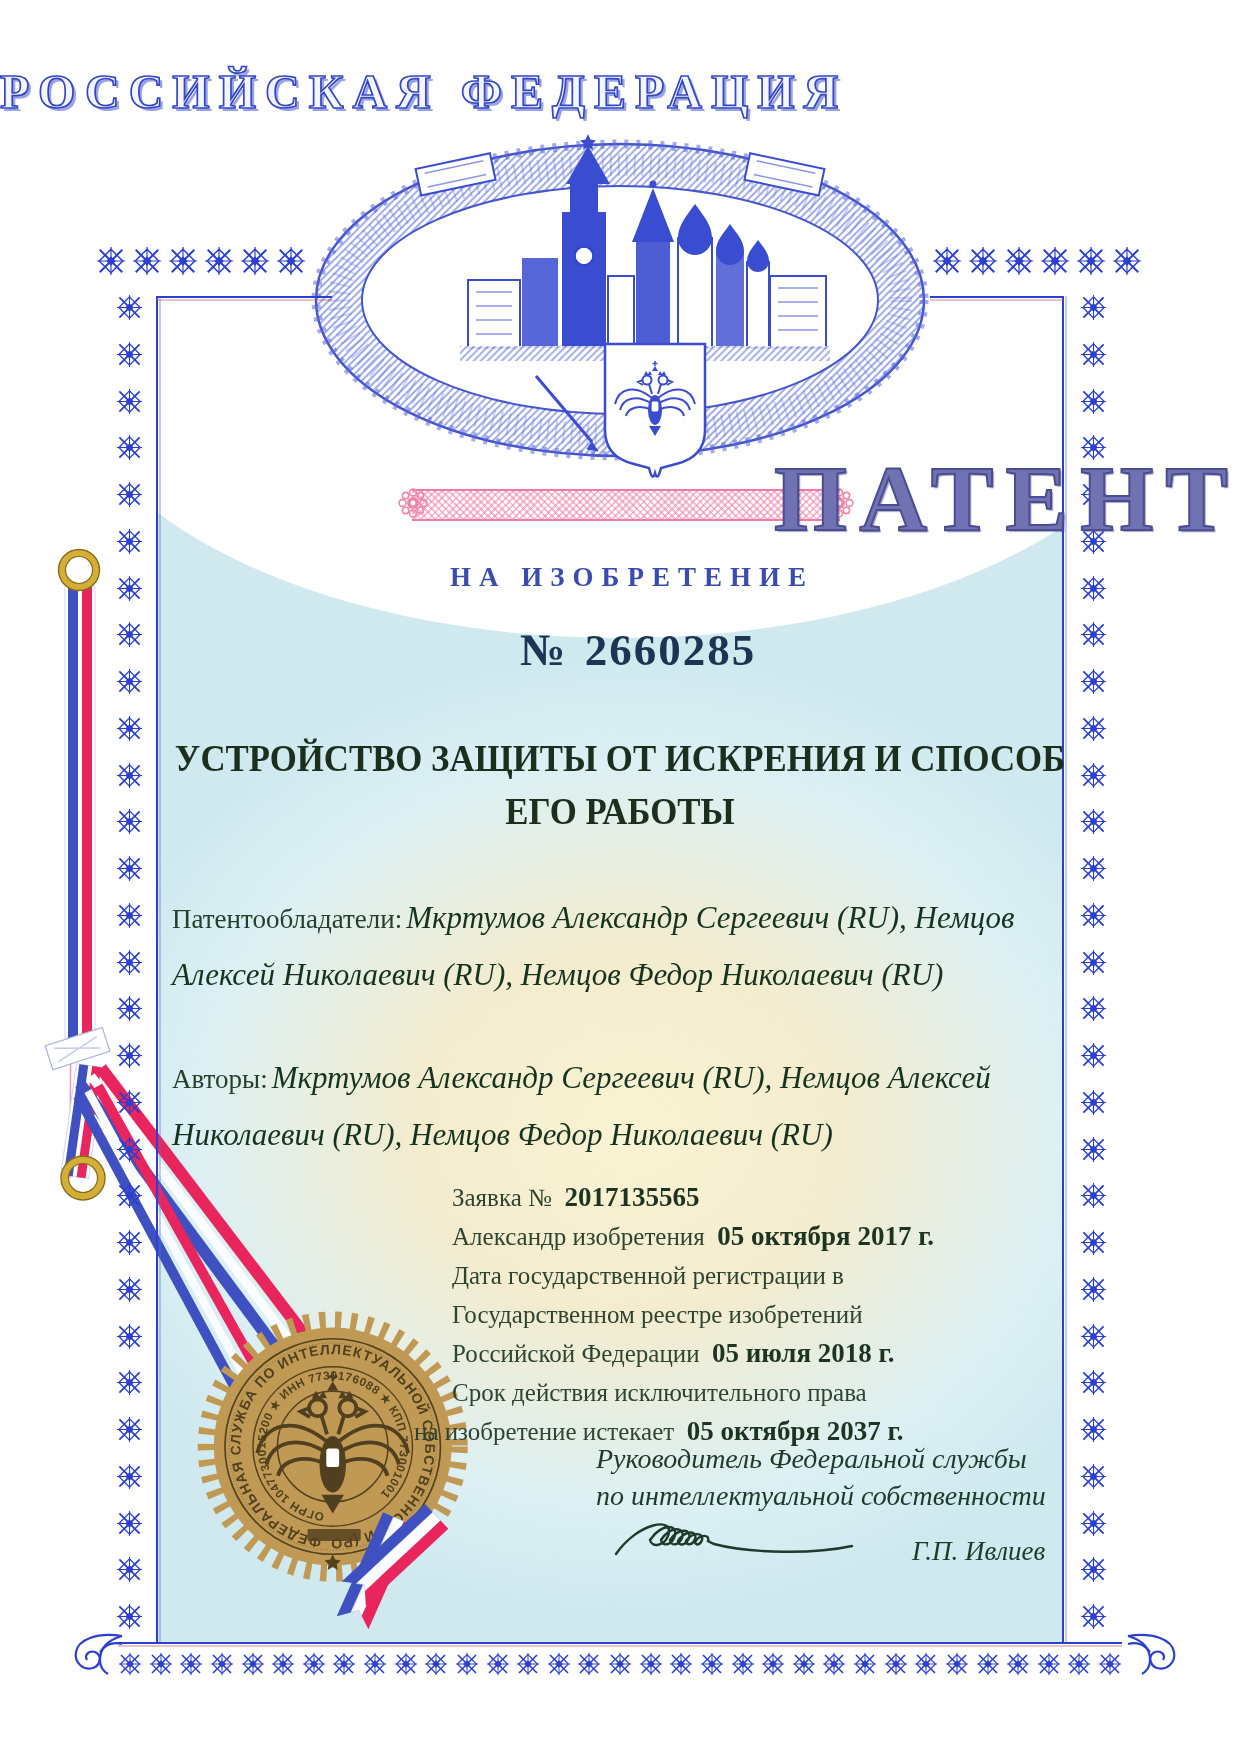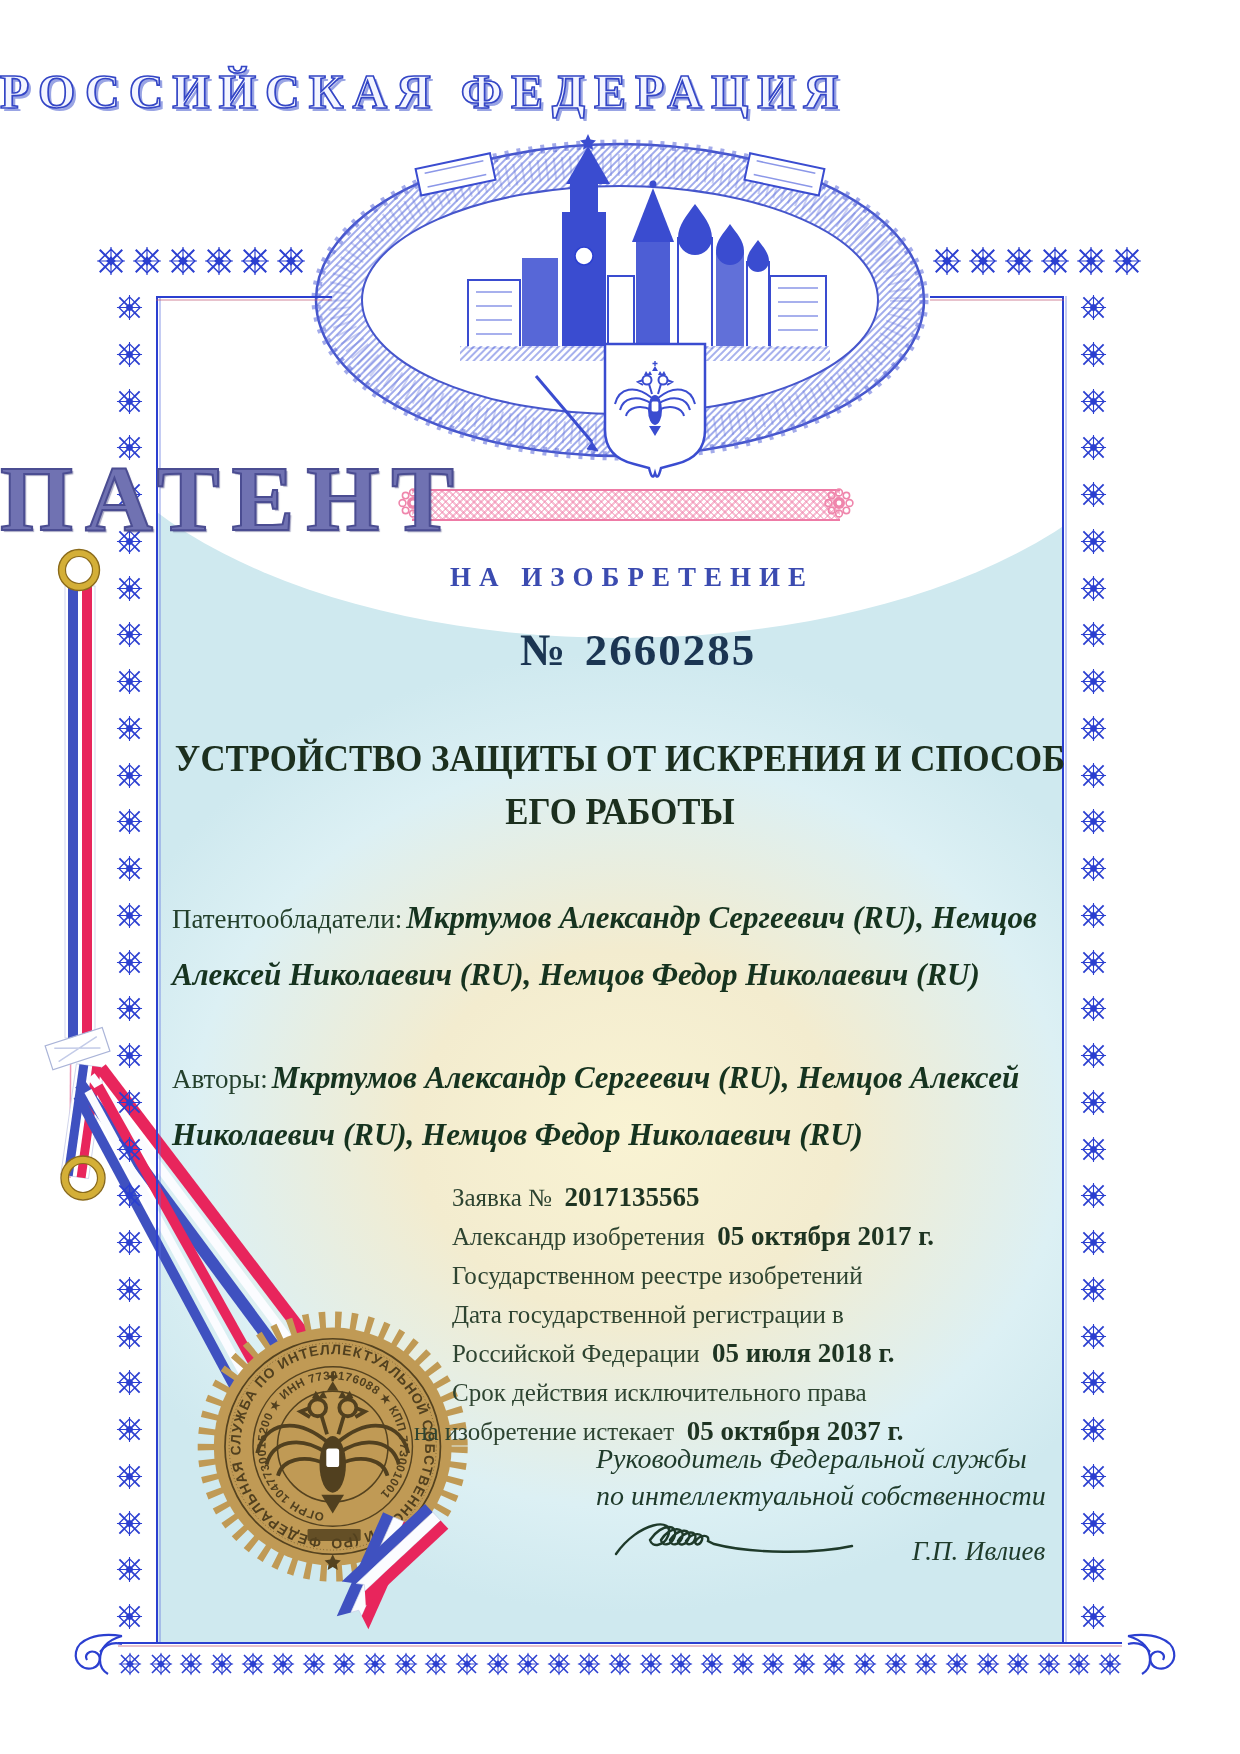--- a/index.html
+++ b/index.html
@@ -28,37 +28,37 @@
     font-size:48px;font-weight:bold;letter-spacing:9px;color:#f3f5ff;
     -webkit-text-stroke:1.7px #3446c6;text-shadow:3px 3px 0 rgba(70,90,205,.55);}
 
   
   .band{left:412px;top:489px;width:428px;height:28px;z-index:4;
     border-top:2px solid #ee7ba6;border-bottom:2px solid #ee7ba6;
     background:
       repeating-linear-gradient(45deg, rgba(240,130,170,.5) 0 2px, rgba(255,255,255,0) 2px 5px),
       repeating-linear-gradient(-45deg, rgba(240,130,170,.5) 0 2px, rgba(255,255,255,0) 2px 5px);}
   .rosette{z-index:5;width:30px;height:30px;}
-  .patent-word{left:0;top:444px;width:100%;text-align:left;z-index:6;
+  .patent-word{left:0;top:444px;width:100%;text-align:right;z-index:6;
     font-size:94px;font-weight:bold;letter-spacing:12px;color:#7072b2;
     -webkit-text-stroke:2px #4b4d92;text-shadow:2px 2px 1px rgba(60,60,120,.45);}
   .subtype{left:12px;top:562px;width:100%;text-align:center;z-index:6;
     font-size:27px;font-weight:bold;letter-spacing:8px;color:#3b4bb0;}
   .number-row{left:18px;top:624px;width:100%;text-align:center;z-index:6;
     font-size:45px;font-weight:bold;color:#1b3552;letter-spacing:2px;}
   .number-row .num{margin-left:18px;}
 
   
   .title{left:120px;top:732px;width:1000px;text-align:center;z-index:6;
     font-size:37px;font-weight:bold;color:#1c2f1e;line-height:53px;transform:scaleX(.94);}
 
   
   .para{z-index:6;line-height:52px;color:#24402c;}
   .para .lbl{font-size:27px;}
-  .para .names{font-size:31px;font-weight:bold;font-style:italic;color:#16331f;}
+  .para .names{font-size:31px;font-weight:normal;font-style:italic;color:#16331f;}
 
   .details{left:452px;top:1178px;width:560px;z-index:6;font-size:25px;color:#2e4431;line-height:39px;}
   .details b{font-size:27px;color:#1e3422;}
   .details .shift{margin-left:-38px;}
 
   .office{left:596px;top:1440px;width:470px;z-index:6;font-style:italic;font-size:28px;
     color:#1e3a2a;line-height:37px;}
   .signer{left:912px;top:1536px;z-index:6;font-style:italic;font-size:27px;color:#1e3a2a;}
 
   svg{display:block;}
@@ -548,22 +548,22 @@
   </div>
 
   <div class="abs para" style="left:172px;top:1052px;width:880px;">
     <span class="lbl">Авторы:</span>
     <span class="names">Мкртумов Александр Сергеевич (RU), Немцов Алексей Николаевич (RU), Немцов Федор Николаевич (RU)</span>
   </div>
 
   <div class="abs details">
     <div><span>Заявка №</span>&nbsp; <b>2017135565</b></div>
     <div><span>Александр изобретения</span>&nbsp; <b>05 октября 2017 г.</b></div>
+    <div>Дата государственной регистрации в</div>
     <div>Государственном реестре изобретений</div>
-    <div>Дата государственной регистрации в</div>
     <div><span>Российской Федерации</span>&nbsp; <b>05 июля 2018 г.</b></div>
     <div>Срок действия исключительного права</div>
     <div class="shift"><span>на изобретение истекает</span>&nbsp; <b>05 октября 2037 г.</b></div>
   </div>
 
   <div class="abs office">
     <div>Руководитель Федеральной службы</div>
     <div>по интеллектуальной собственности</div>
   </div>
   <svg class="abs" style="left:608px;top:1512px;z-index:6;" width="292" height="72" viewBox="0 0 292 72">

